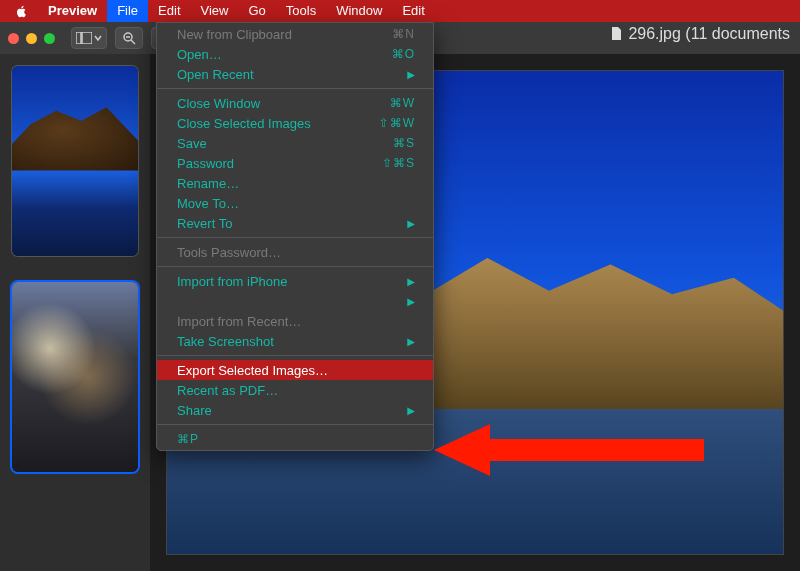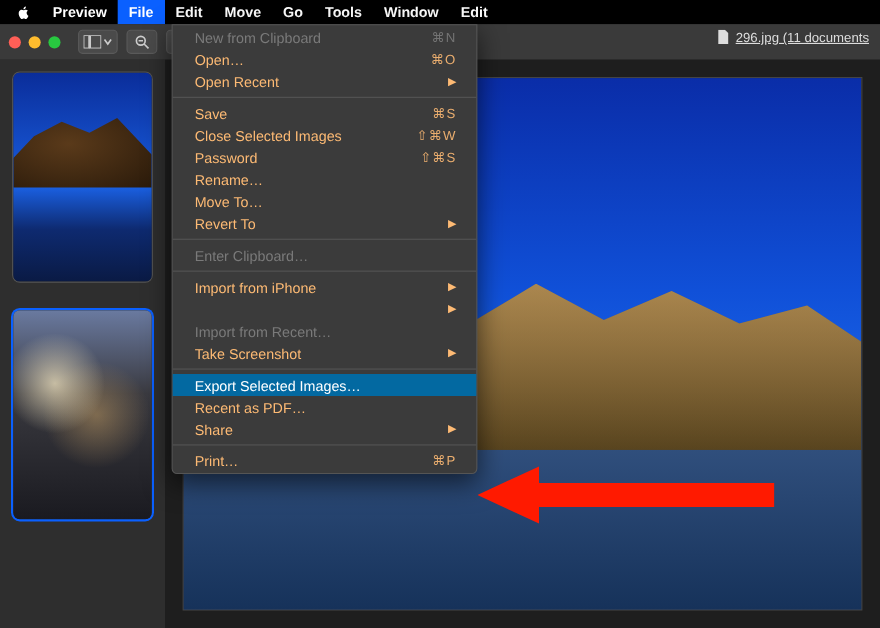--- a/index.html
+++ b/index.html
@@ -9,32 +9,31 @@
     font-family: -apple-system, "Helvetica Neue", Arial, sans-serif;
     font-size: 13px;
     color: #e8e8e8;
     overflow: hidden;
     position: relative;
   }
   
   .menubar {
     display: flex; align-items: center;
     height: 22px;
-    background: #000000;
+    background: #b91c1c;
     padding-left: 14px;
     gap: 0;
   }
   .apple-logo { width: 14px; height: 14px; margin-right: 10px; display:flex; align-items:center; justify-content:center; }
   .apple-logo svg { fill: #fff; }
   .menubar-item {
     padding: 0 10px;
     height: 22px; line-height: 22px;
     color: #fff; font-size: 13px;
     cursor: default;
-    font-weight: bold;
   }
   .menubar-item.app { font-weight: 700; }
   .menubar-item.active { background: #0a60ff; }
   
   .toolbar {
     height: 32px;
     background: #3a3a3a;
     display: flex; align-items: center;
     padding: 0 8px;
     gap: 8px;
@@ -50,21 +49,21 @@
     background: #4a4a4a;
     border: 1px solid #5a5a5a;
     border-radius: 4px;
     display: flex; align-items: center; justify-content: center;
     color: #ccc;
   }
   .tbtn svg { stroke: #ccc; fill: none; stroke-width: 1.5; }
   .title-doc {
     position: absolute; right: 10px; top: 0; height: 24px;
     display: flex; align-items: center; gap: 6px;
-    color: #ddd; font-size: 12px; text-decoration: underline;
+    color: #ddd; font-size: 16px;
   }
   .title-doc svg { fill: #ddd; }
   
   .content {
     display: flex;
     height: calc(571px - 22px - 32px);
   }
   .sidebar {
     width: 150px;
     background: #2e2e2e;
@@ -101,26 +100,26 @@
     border: 1px solid #555;
     border-radius: 0 0 5px 5px;
     box-shadow: 0 8px 24px rgba(0,0,0,.6);
     padding: 1px 0;
     z-index: 100;
   }
   .menu-item {
     display: flex; align-items: center;
     height: 20px; padding: 0 18px 0 20px;
     font-size: 13px;
-    color: #fdba74;
+    color: #14b8a6;
     position: relative;
     cursor: default;
   }
   .menu-item.disabled { color: #7a7a7a; }
-  .menu-item.highlighted { background: #0369a1; color: #fff; }
+  .menu-item.highlighted { background: #b91c1c; color: #fff; }
   .menu-item .label { flex: 1; white-space: nowrap; }
   .menu-item .shortcut { color: inherit; opacity: .9; font-size: 12px; letter-spacing: 1px; }
   .menu-item .submenu-arrow { font-size: 10px; margin-left: auto; }
   .menu-sep { height: 1px; background: #555; margin: 4px 0; }
   
   .arrow {
     position: absolute;
     left: 434px; top: 420px;
     z-index: 200;
     pointer-events: none;
@@ -131,21 +130,21 @@
 
 <div class="menubar">
   <span class="apple-logo">
     <svg viewBox="0 0 16 16" width="13" height="13">
         <path d="M11.3 8.5c0-1.7 1.4-2.5 1.4-2.5-0.8-1.1-2-1.3-2.4-1.3-1 0-1.6.6-2.3.6s-1.3-.6-2.2-.6c-1.1 0-2.2.7-2.8 1.8-1.2 2.1-.3 5.2.9 6.9.6.8 1.2 1.7 2.1 1.7.8 0 1.2-.5 2.2-.5s1.3.5 2.2.5c.9 0 1.5-.8 2.1-1.7.6-.9.9-1.8.9-1.8s-1.9-.7-2.1-3.1zM9.8 3.3c.5-.6.8-1.4.7-2.3-.7 0-1.6.5-2.1 1.1-.5.5-.8 1.4-.7 2.2.8.1 1.6-.4 2.1-1z"></path>
       </svg>
   </span>
   <span class="menubar-item app">Preview</span>
   <span class="menubar-item active">File</span>
   <span class="menubar-item">Edit</span>
-  <span class="menubar-item">Move</span>
+  <span class="menubar-item">View</span>
   <span class="menubar-item">Go</span>
   <span class="menubar-item">Tools</span>
   <span class="menubar-item">Window</span>
   <span class="menubar-item">Edit</span>
 </div>
 
 <div class="toolbar">
   <div class="traffic">
     <span class="dot red"></span>
     <span class="dot yellow"></span>
@@ -213,44 +212,48 @@
     <div class="menu-item">
       <span class="label">Open…</span>
       <span class="shortcut">⌘O</span>
     </div>
     <div class="menu-item">
       <span class="label">Open Recent</span>
       <span class="submenu-arrow">▶</span>
     </div>
     <div class="menu-sep"></div>
     <div class="menu-item">
+      <span class="label">Close Window</span>
+      <span class="shortcut">⌘W</span>
+    </div>
+    <div class="menu-item">
+      <span class="label">Close Selected Images</span>
+      <span class="shortcut">⇧⌘W</span>
+    </div>
+    <div class="menu-item">
       <span class="label">Save</span>
       <span class="shortcut">⌘S</span>
     </div>
     <div class="menu-item">
-      <span class="label">Close Selected Images</span>
-      <span class="shortcut">⇧⌘W</span>
-    </div>
-    <div class="menu-item">
       <span class="label">Password</span>
       <span class="shortcut">⇧⌘S</span>
     </div>
     <div class="menu-item">
       <span class="label">Rename…</span>
     </div>
     <div class="menu-item">
       <span class="label">Move To…</span>
     </div>
     <div class="menu-item">
       <span class="label">Revert To</span>
       <span class="submenu-arrow">▶</span>
     </div>
     <div class="menu-sep"></div>
     <div class="menu-item disabled">
-      <span class="label">Enter Clipboard…</span>
+      <span class="label">Tools Password…</span>
     </div>
     <div class="menu-sep"></div>
     <div class="menu-item">
       <span class="label">Import from iPhone</span>
       <span class="submenu-arrow">▶</span>
     </div>
     <div class="menu-item">
       <span class="submenu-arrow">▶</span>
     </div>
     <div class="menu-item disabled">
@@ -266,20 +269,19 @@
     </div>
     <div class="menu-item">
       <span class="label">Recent as PDF…</span>
     </div>
     <div class="menu-item">
       <span class="label">Share</span>
       <span class="submenu-arrow">▶</span>
     </div>
     <div class="menu-sep"></div>
     <div class="menu-item">
-      <span class="label">Print…</span>
       <span class="shortcut">⌘P</span>
     </div>
   </div>
 
 <svg class="arrow" width="270" height="60" viewBox="0 0 270 60">
   <polygon points="0,30 56,4 56,19 270,19 270,41 56,41 56,56" fill="#ff1a00"></polygon>
 </svg>
 
 </body></html>

